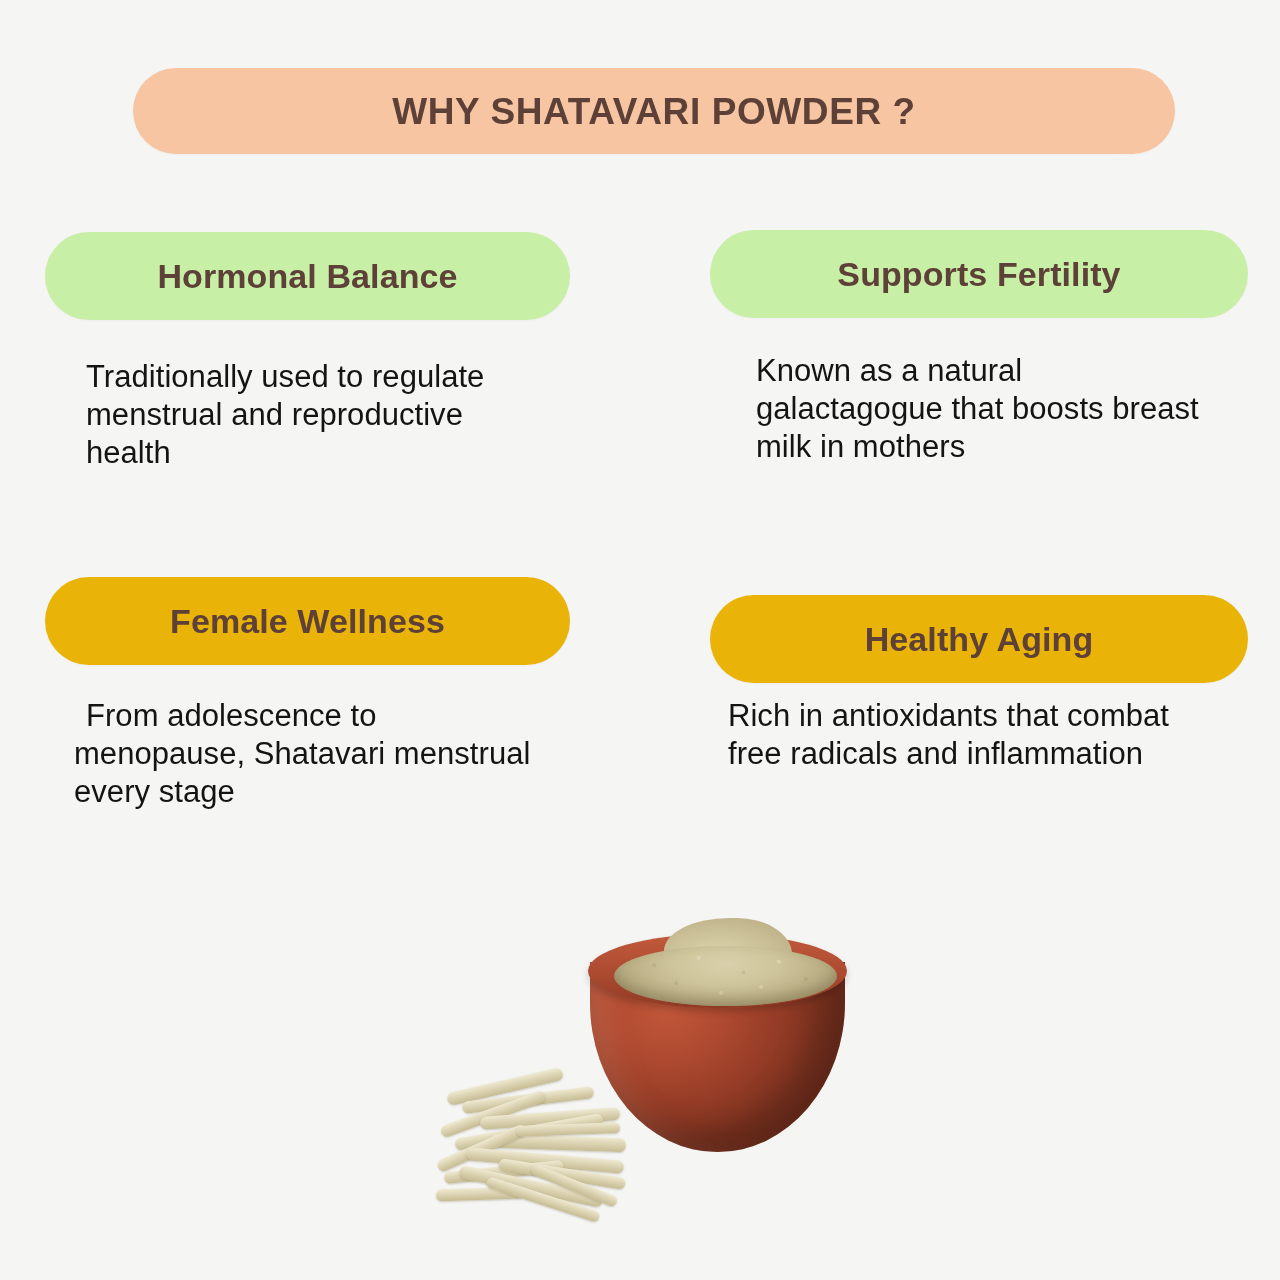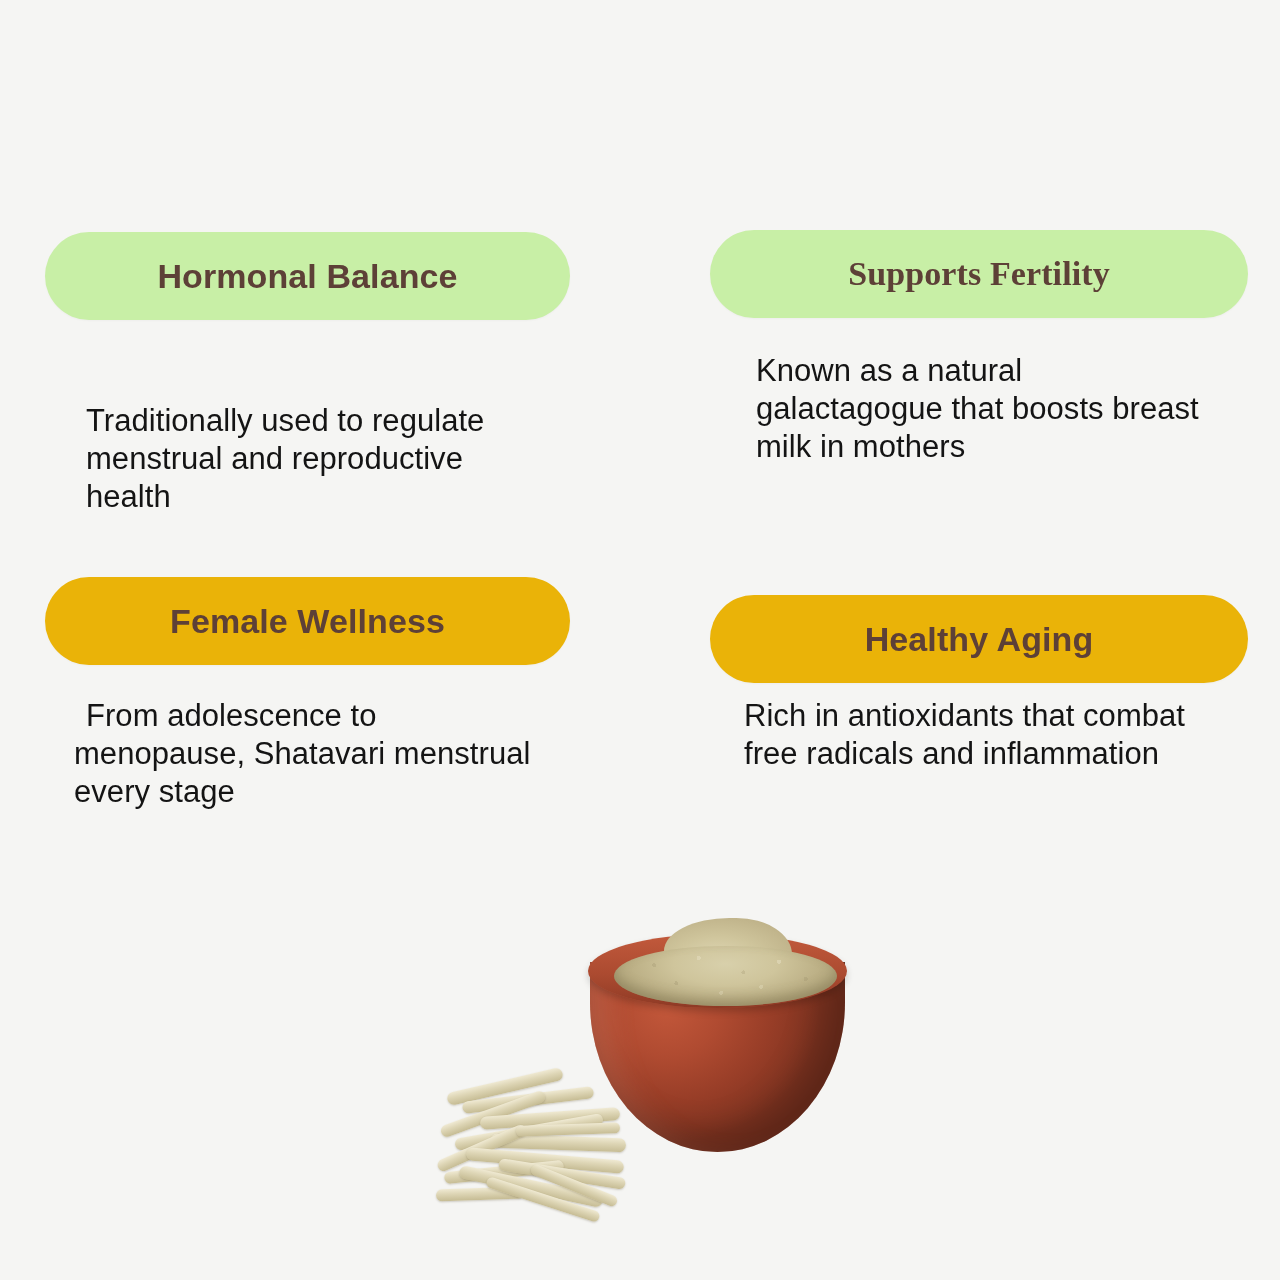--- a/index.html
+++ b/index.html
@@ -74,31 +74,31 @@
   .feat-body {
     font-size: 31px;
     line-height: 1.22;
     color: #141414;
     font-weight: 400;
     letter-spacing: 0.05px;
   }
 
   
   .f-hormonal .feat-pill { position: absolute; left: 45px;  top: 232px; width: 525px; }
-  .f-hormonal .feat-body { position: absolute; left: 86px;  top: 358px; width: 470px; margin-top: 44px; }
+  .f-hormonal .feat-body { position: absolute; left: 86px;  top: 358px; width: 470px; }
 
   .f-female   .feat-pill { position: absolute; left: 45px;  top: 577px; width: 525px; }
   .f-female   .feat-body { position: absolute; left: 74px;  top: 697px; width: 470px; text-indent: 12px; }
 
   
-  .f-fertility .feat-pill { position: absolute; left: 710px; top: 230px; width: 538px; font-family: Liberation Serif, serif; }
+  .f-fertility .feat-pill { position: absolute; left: 710px; top: 230px; width: 538px; }
   .f-fertility .feat-body { position: absolute; left: 756px; top: 352px; width: 460px; }
 
   .f-aging     .feat-pill { position: absolute; left: 710px; top: 595px; width: 538px; }
-  .f-aging     .feat-body { position: absolute; left: 744px; top: 697px; width: 495px; }
+  .f-aging     .feat-body { position: absolute; left: 728px; top: 697px; width: 495px; }
 
   
   .product-image {
     position: absolute;
     left: 420px;
     top: 908px;
     width: 440px;
     height: 340px;
   }
 
@@ -185,20 +185,23 @@
     border-radius: 7px;
     background: linear-gradient(180deg, #efe9d2 0%, #ded6b6 40%, #c6bc94 100%);
     box-shadow: 0 1px 2px rgba(90,80,50,0.25);
   }
 </style>
 </head>
 <body>
 
 <div class="infographic">
 
+  <div class="title-pill">
+    <div class="title-text">WHY SHATAVARI POWDER ?</div>
+  </div>
 
   <div class="feature f-hormonal">
     <div class="feat-pill green">
       <span class="feat-title">Hormonal Balance</span>
     </div>
     <div class="feat-body">Traditionally used to regulate menstrual and reproductive health</div>
   </div>
 
   <div class="feature f-fertility">
     <div class="feat-pill green">

